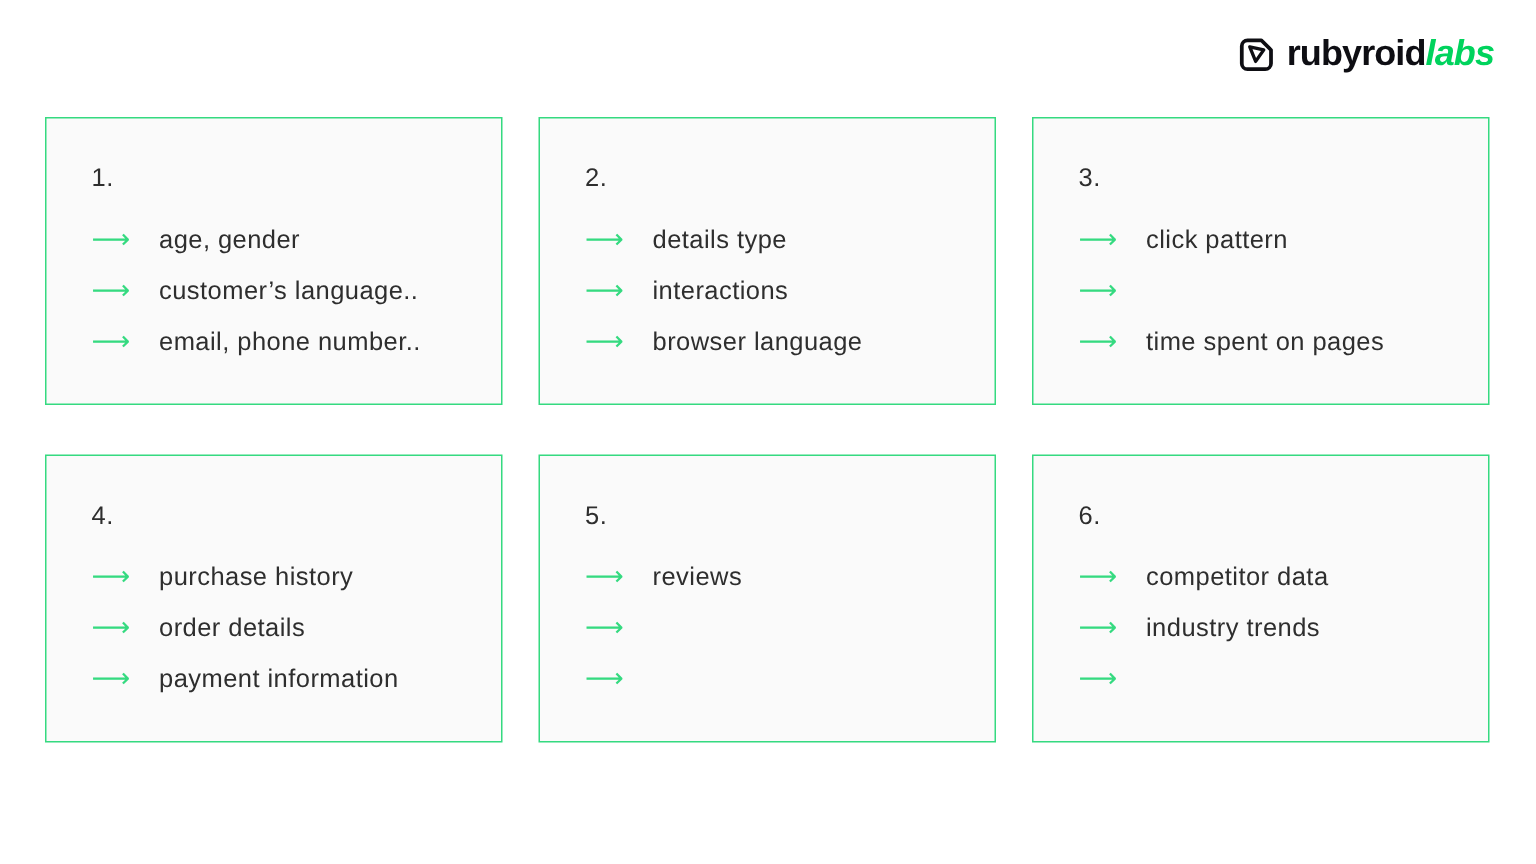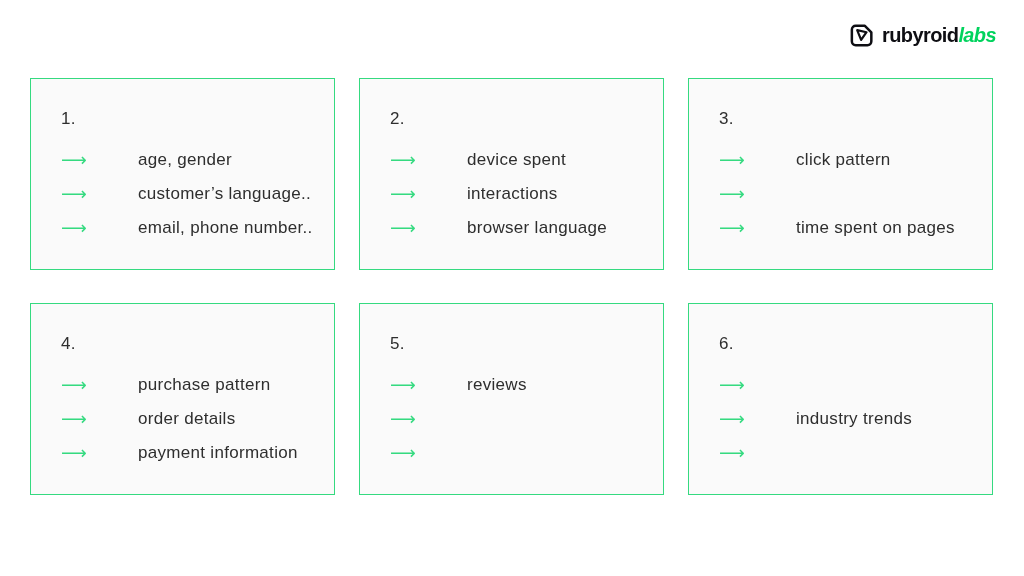--- a/index.html
+++ b/index.html
@@ -15,21 +15,21 @@
     position:relative;
     font-family:"Liberation Sans", sans-serif;
     overflow:hidden;
   }
   .logo{
     position:absolute; top:22px; right:28px;
     display:flex; align-items:center; gap:7px;
   }
   .logo-mark{ display:block; }
   .brand{
-    font-size:20px; font-weight:bold; letter-spacing:-0.6px;
+    font-size:24px; font-weight:bold; letter-spacing:-0.6px;
     color:#0e0e13; white-space:nowrap;
   }
   .brand .green{
     color:var(--logo-green); font-style:italic;
   }
   .grid{
     position:absolute; left:30px; top:78px;
     display:grid;
     grid-template-columns:repeat(3,305px);
     grid-auto-rows:192px;
@@ -52,21 +52,21 @@
   }
   .arrow{
     flex:0 0 45px;
     color:var(--green);
     font-family:"DejaVu Sans", sans-serif;
     font-size:18px; line-height:1;
     user-select:none;
   }
   .label{
     font-size:17px; color:var(--ink);
-    letter-spacing:0.3px; white-space:nowrap;margin-left:32px;
+    letter-spacing:0.3px; white-space:nowrap;
   }
 </style>
 </head>
 <body>
 
 <div class="logo">
   <svg class="logo-mark" width="27" height="27" viewBox="0 0 28 28" aria-hidden="true">
     <path d="M8 4 H17.5 L24.2 10.7 V20 a4 4 0 0 1 -4 4 H8 a4 4 0 0 1 -4 -4 V8 a4 4 0 0 1 4 -4 Z" fill="none" stroke="#0e0e13" stroke-width="2.6" stroke-linejoin="round"></path>
     <path d="M9.5 8.5 L19.2 10.6 L13.6 18.6 Z" fill="none" stroke="#0e0e13" stroke-width="2.3" stroke-linejoin="round"></path>
   </svg>
@@ -91,21 +91,21 @@
         <span class="label">email, phone number..</span>
       </div>
     </div>
   </div>
 
   <div class="box">
     <span class="num">2.</span>
     <div class="items">
       <div class="item">
         <span class="arrow">⟶</span>
-        <span class="label">device spent</span>
+        <span class="label">details type</span>
       </div>
       <div class="item">
         <span class="arrow">⟶</span>
         <span class="label">interactions</span>
       </div>
       <div class="item">
         <span class="arrow">⟶</span>
         <span class="label">browser language</span>
       </div>
     </div>
@@ -126,21 +126,21 @@
         <span class="label">time spent on pages</span>
       </div>
     </div>
   </div>
 
   <div class="box">
     <span class="num">4.</span>
     <div class="items">
       <div class="item">
         <span class="arrow">⟶</span>
-        <span class="label">purchase pattern</span>
+        <span class="label">purchase history</span>
       </div>
       <div class="item">
         <span class="arrow">⟶</span>
         <span class="label">order details</span>
       </div>
       <div class="item">
         <span class="arrow">⟶</span>
         <span class="label">payment information</span>
       </div>
     </div>
@@ -160,20 +160,21 @@
         <span class="arrow">⟶</span>
       </div>
     </div>
   </div>
 
   <div class="box">
     <span class="num">6.</span>
     <div class="items">
       <div class="item">
         <span class="arrow">⟶</span>
+        <span class="label">competitor data</span>
       </div>
       <div class="item">
         <span class="arrow">⟶</span>
         <span class="label">industry trends</span>
       </div>
       <div class="item">
         <span class="arrow">⟶</span>
       </div>
     </div>
   </div>

